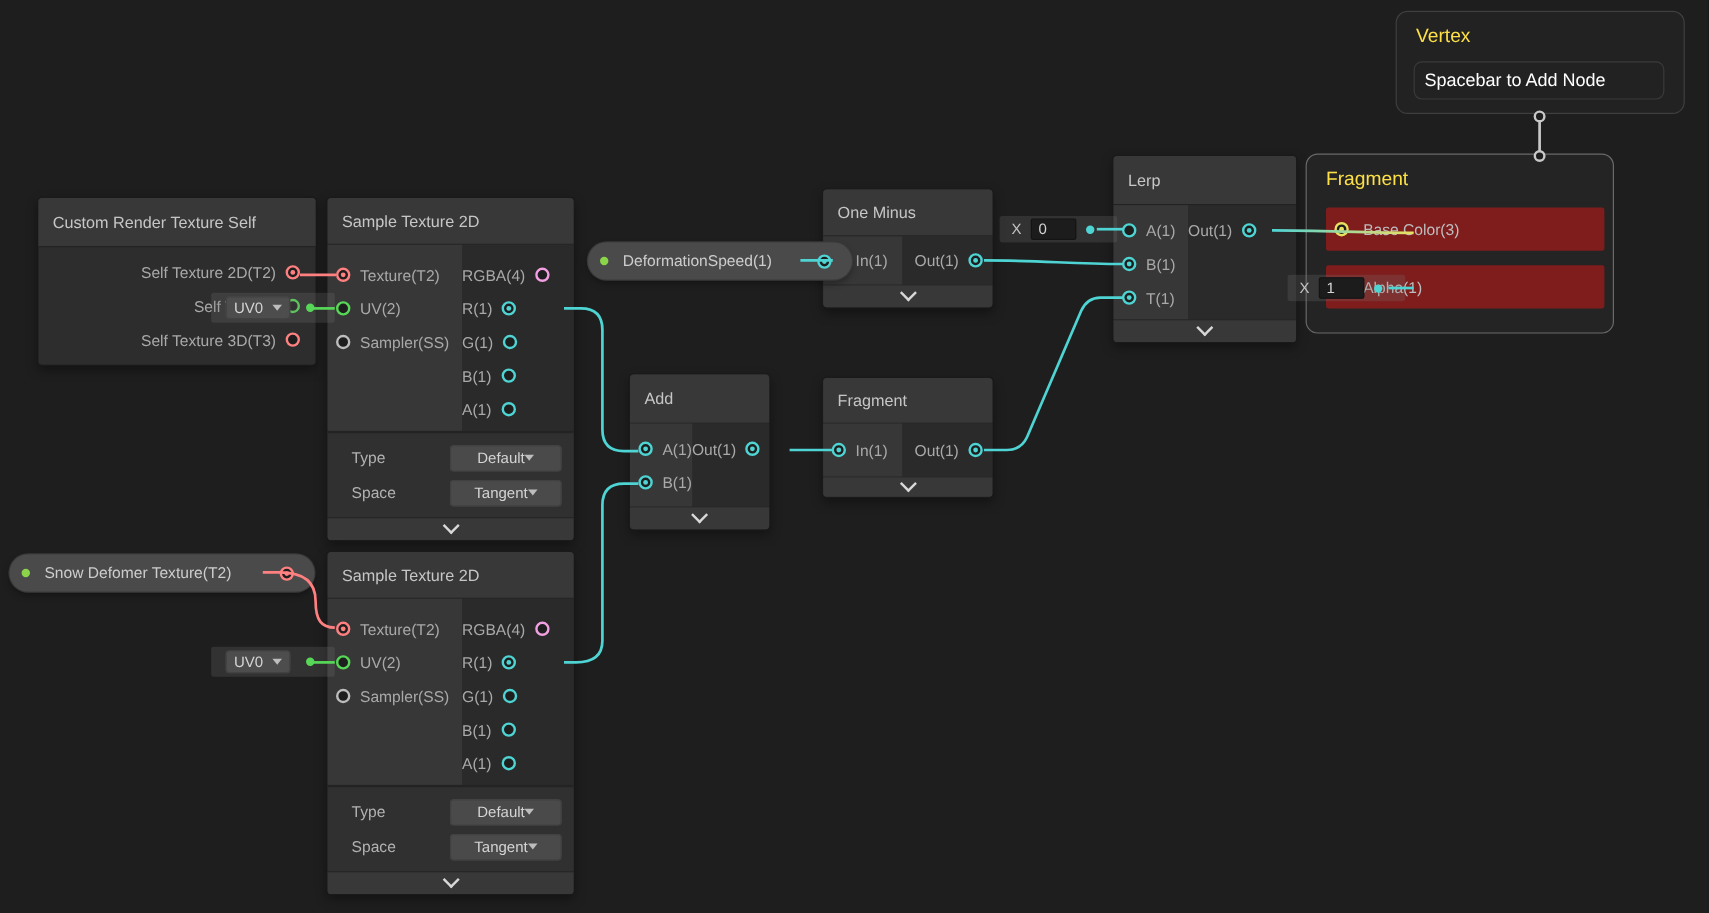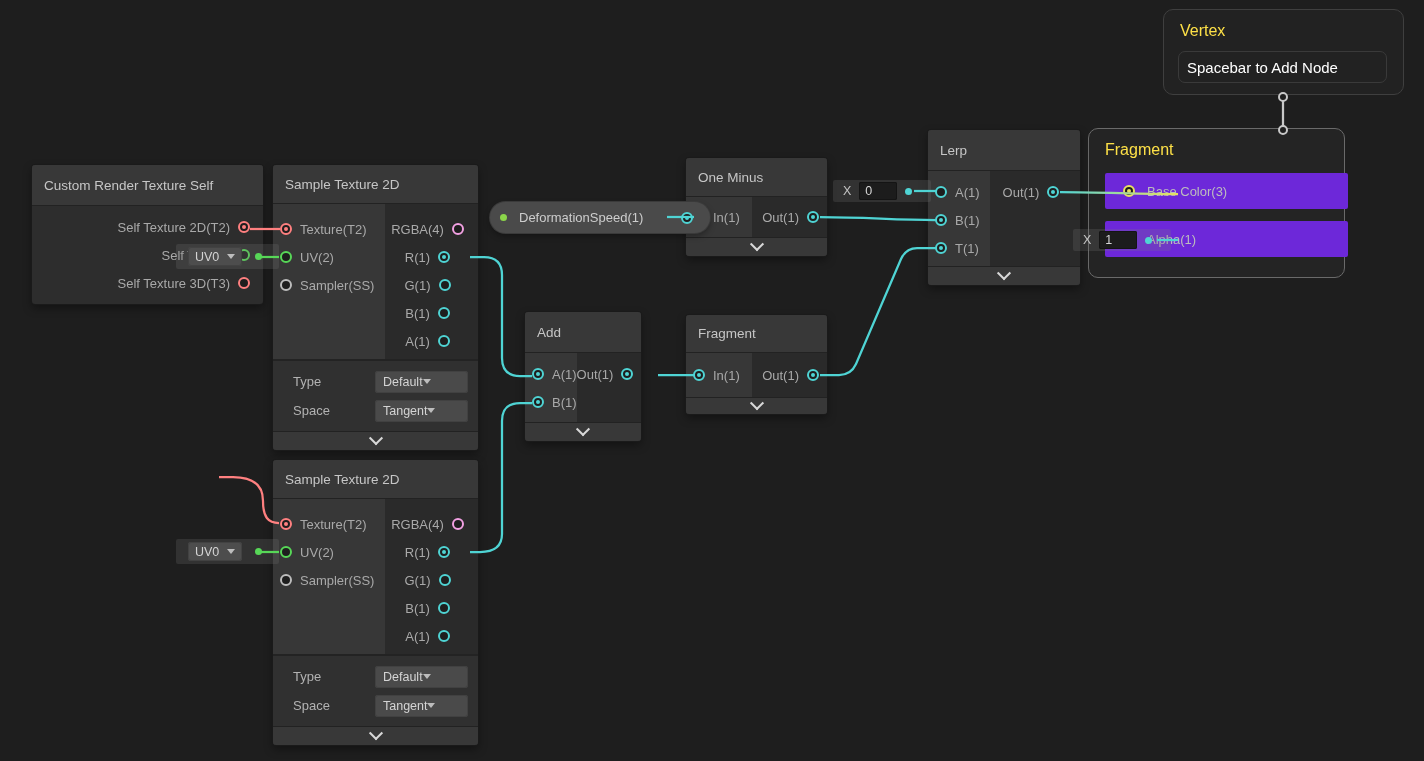--- a/index.html
+++ b/index.html
@@ -8,35 +8,35 @@
   
   .node{position:absolute;background:#2d2d2d;border-radius:3px;z-index:10;
     box-shadow:0 0 0 1px #1a1a1a,0 4px 10px rgba(0,0,0,.4);}
   .node-title{background:#383838;color:#c6c6c6;font-size:13.5px;padding:0 12px;
     border-bottom:1px solid #222;border-radius:3px 3px 0 0;display:flex;align-items:center;}
   .ports{display:flex;align-items:stretch;}
   .in-panel{background:#373737;}
   .out-panel{background:#2a2a2a;flex:1;}
   .prow{height:28px;display:flex;align-items:center;gap:8px;font-size:13px;color:#a9a9a9;white-space:nowrap;}
   .in-panel .prow{padding-left:7px;}
-  .out-panel .prow{justify-content:center;padding-right:8px;}
+  .out-panel .prow{justify-content:flex-start;padding-right:8px;}
   .port{width:12px;height:12px;border-radius:50%;box-sizing:border-box;flex:0 0 auto;
     border:2px solid var(--pc,#888);background:var(--canvas,#1e1e1e);position:relative;cursor:crosshair;}
   .port.connected::after{content:"";position:absolute;inset:2px;border-radius:50%;background:var(--pc,#888);}
   .p-cyan{--pc:var(--cyan)} .p-red{--pc:var(--red)} .p-green{--pc:var(--green)}
   .p-pink{--pc:var(--pink)} .p-yellow{--pc:var(--yellow)} .p-gray{--pc:var(--grayport)}
   .chevron-bar{height:18px;background:#383838;border-top:1px solid #222;display:flex;
     align-items:center;justify-content:center;border-radius:0 0 3px 3px;cursor:pointer;}
   .chevron-icon{width:8px;height:8px;border-right:2px solid #d8d8d8;border-bottom:2px solid #d8d8d8;
     transform:rotate(45deg) translate(-2px,-2px);}
   .controls{background:#303030;padding:6px 10px;border-top:2px solid #232323;}
   .ctl-row{display:flex;align-items:center;justify-content:space-between;height:29px;font-size:13px;color:#b2b2b2;}
   .ctl-row .lbl{margin-left:10px;}
   .dropdown{width:93px;height:22px;background:#4a4a4a;border-radius:3px;display:flex;align-items:center;
-    justify-content:flex-start;padding:0 8px;box-sizing:border-box;color:#d4d4d4;font-size:12.5px;
+    justify-content:center;padding:0 8px;box-sizing:border-box;color:#d4d4d4;font-size:12.5px;
     box-shadow:inset 0 0 0 1px #414141;cursor:pointer;}
   .caret-icon{width:0;height:0;border-left:4px solid transparent;border-right:4px solid transparent;
     border-top:5px solid #bdbdbd;}
   
   .pill{position:absolute;height:31px;background:#4a4a4a;border-radius:16px;display:flex;align-items:center;
     z-index:12;box-shadow:0 0 0 1px #3a3a3a,0 3px 6px rgba(0,0,0,.35);padding-left:10px;cursor:grab;}
   .pill-dot{width:7px;height:7px;border-radius:50%;background:var(--dotgreen,#8bd54a);flex:0 0 auto;}
   .pill-label{flex:1;font-size:13px;color:#cdcdcd;margin-left:12px;white-space:nowrap;}
   
   .inline-panel{position:absolute;background:rgba(125,125,125,.22);border-radius:2px;display:flex;
@@ -45,22 +45,22 @@
     padding:0 7px;color:#d4d4d4;font-size:12.5px;box-shadow:inset 0 0 0 1px #424242;cursor:pointer;}
   .inline-dot{width:7px;height:7px;border-radius:50%;flex:0 0 auto;}
   .x-label{color:#c3c3c3;font-size:12.5px;}
   .value-box{background:#1c1c1c;border-radius:2px;height:18px;line-height:18px;color:#d6d6d6;font-size:12.5px;
     padding:0 6px;box-shadow:inset 0 0 0 1px #141414;min-width:26px;}
   
   .block{position:absolute;border-radius:10px;z-index:9;box-sizing:border-box;}
   .block-title{font-size:16px;color:#fde047;padding:12px 16px 0 16px;}
   .placeholder-box{position:absolute;left:14px;top:41px;right:16px;height:30px;border:1px solid #3a3a3a;
     border-radius:7px;display:flex;align-items:center;padding-left:8px;color:#ffffff;font-size:15px;cursor:pointer;}
-  .frag-row{position:absolute;left:16px;width:225px;height:36px;background:#6d28d9;border-radius:2px;
-    display:flex;align-items:center;gap:12px;padding-left:18px;box-sizing:content-box;font-size:13px;color:#bdbdbd;}
+  .frag-row{position:absolute;left:16px;width:225px;height:36px;background:#7f1d1d;border-radius:2px;
+    display:flex;align-items:center;gap:12px;padding-left:7px;box-sizing:content-box;font-size:13px;color:#bdbdbd;}
   
   svg.wires{position:absolute;inset:0;z-index:30;pointer-events:none;}
   svg.wires path{fill:none;stroke-width:2.25px;pointer-events:stroke;}
   .w-cyan{stroke:var(--cyan)} .w-red{stroke:var(--red)} .w-green{stroke:var(--green)}
   .w-stem{stroke:#c8c8c8;stroke-width:2px;}
   .stem-circle{fill:var(--canvas,#1e1e1e);stroke:#c8c8c8;stroke-width:2px;}
 </style>
 </head>
 <body>
 
@@ -301,20 +301,25 @@
         <span class="chevron-icon"></span>
       </div>
   </div>
 
   <div class="pill" style="left:490px;top:202px;width:193px;padding-right:17px;">
     <span class="pill-dot"></span>
     <span class="pill-label">DeformationSpeed(1)</span>
     <span class="port connected p-cyan"></span>
   </div>
 
+  <div class="pill" style="left:8px;top:462px;width:227px;padding-right:17px;">
+    <span class="pill-dot"></span>
+    <span class="pill-label">Snow Defomer Texture(T2)</span>
+    <span class="port connected p-red"></span>
+  </div>
 
   <div class="inline-panel" style="left:176px;top:244px;width:91px;height:25px;padding-left:12px;">
     <div class="mini-dropdown">
       <span>UV0</span>
       <span class="caret-icon"></span>
     </div>
     <span class="inline-dot" style="background:var(--green);margin-left:13px;"></span>
   </div>
 
   <div class="inline-panel" style="left:176px;top:539px;width:91px;height:25px;padding-left:12px;">

